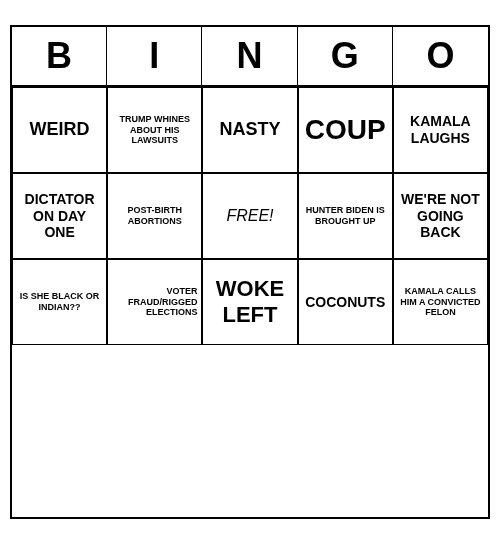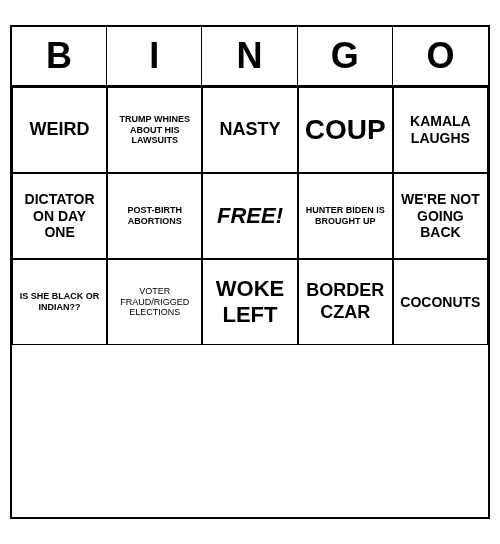--- a/index.html
+++ b/index.html
@@ -47,22 +47,22 @@
       text-transform: uppercase;
       line-height: 1.2;
     }
     .bingo-cell.large-text {
       font-size: 18px;
     }
     .bingo-cell.medium-text {
       font-size: 14px;
     }
     .bingo-cell.free {
-      font-size: 22px;
-      font-weight: bold;
+      font-size: 16px;
+      font-weight: normal;
       font-style: italic;
     }
     .bingo-cell.small-text {
       font-size: 9px;
     }
   </style>
 </head>
 <body>
 
 <div class="bingo-card">
@@ -82,19 +82,19 @@
 
     <div class="bingo-cell medium-text">KAMALA LAUGHS</div>
     <div class="bingo-cell medium-text">DICTATOR ON DAY ONE</div>
     <div class="bingo-cell small-text">POST-BIRTH ABORTIONS</div>
 
     <div class="bingo-cell free">Free!</div>
     <div class="bingo-cell small-text">HUNTER BIDEN IS BROUGHT UP</div>
     <div class="bingo-cell medium-text">WE'RE NOT GOING BACK</div>
 
     <div class="bingo-cell small-text">IS SHE BLACK OR INDIAN??</div>
-    <div class="bingo-cell" style="font-size:9px;font-weight:normal;">VOTER FRAUD/RIGGED ELECTIONS</div>
+    <div class="bingo-cell" style="font-size:9px;font-weight:bold;text-align:right;">VOTER FRAUD/RIGGED ELECTIONS</div>
     <div class="bingo-cell" style="font-size:22px;font-weight:bold;">WOKE LEFT</div>
 
-    <div class="bingo-cell large-text">BORDER CZAR</div>
     <div class="bingo-cell medium-text">COCONUTS</div>
+    <div class="bingo-cell" style="font-size:9px;font-weight:bold;">KAMALA CALLS HIM A CONVICTED FELON</div>
   </div>
 </div>
 
 </body></html>

